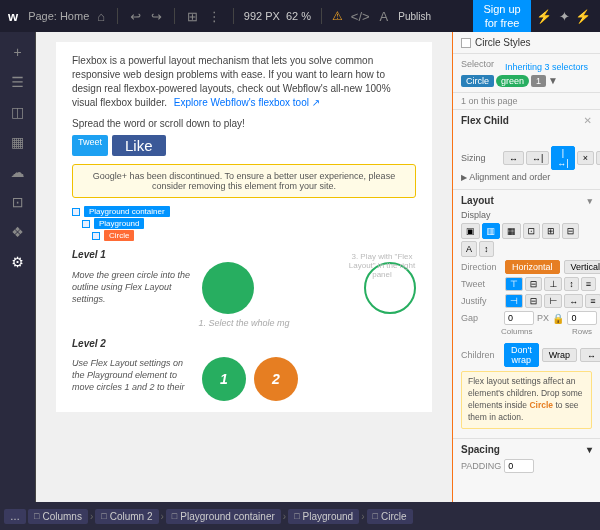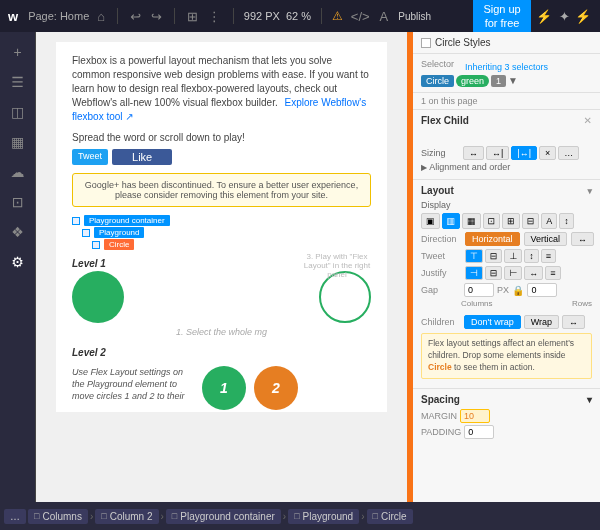--- a/index.html
+++ b/index.html
@@ -26,21 +26,21 @@
     .left-icon.active { color: #fff; }
 
     
     .canvas { flex: 1; background: #f0f0f0; overflow: hidden; position: relative; }
     .canvas-inner { background: #fff; margin: 10px 20px; padding: 12px 16px; font-size: 11px; height: 370px; overflow: hidden; position: relative; }
     .canvas-text-block { font-size: 10px; color: #444; line-height: 1.4; margin-bottom: 8px; }
     .explore-link { color: #0072ff; font-size: 10px; margin-left: 4px; cursor: pointer; }
     .spread-text { font-size: 10px; color: #444; margin-bottom: 6px; }
     .social-btns { display: flex; gap: 4px; margin-bottom: 8px; }
     .tweet-btn { background: #1da1f2; color: #fff; font-size: 9px; border-radius: 2px; padding: 2px 6px; }
-    .like-btn { background: #3b5998; color: #fff; font-size: 11px; border-radius: 2px; padding: 2px 20px; }
+    .like-btn { background: #3b5998; color: #fff; font-size: 15px; border-radius: 2px; padding: 2px 13px; }
     .google-notice { background: #fffbe6; border: 1px solid #f0c000; border-radius: 3px; padding: 6px 10px; font-size: 9px; color: #555; text-align: center; margin-bottom: 8px; }
 
     
     .breadcrumb-items { display: flex; flex-direction: column; gap: 1px; margin-bottom: 8px; }
     .breadcrumb-item { display: flex; align-items: center; gap: 4px; font-size: 9px; }
     .bc-checkbox { width: 8px; height: 8px; border: 1px solid #0094ff; background: #e8f0ff; }
     .bc-label-blue { background: #0094ff; color: #fff; font-size: 8px; padding: 1px 5px; border-radius: 1px; }
     .bc-label-orange { background: #ff6b35; color: #fff; font-size: 8px; padding: 1px 5px; border-radius: 1px; }
 
     
@@ -57,21 +57,21 @@
     .nc-green { background: #27ae60; }
     .nc-orange { background: #e67e22; }
 
     
     .bottom-bar { height: 28px; background: #2a2a3e; display: flex; align-items: center; padding: 0 4px; gap: 2px; overflow: hidden; }
     .bb-item { display: flex; align-items: center; gap: 3px; background: #3a3a5e; border-radius: 2px; padding: 2px 6px; font-size: 10px; color: #ccc; cursor: pointer; white-space: nowrap; }
     .bb-icon { font-size: 9px; color: #aaa; }
     .bb-arrow { color: #666; font-size: 10px; }
 
     
-    .right-panel { width: 193px; background: #f7f7f7; border-left: 6px solid #f97316; overflow-y: auto; font-size: 10px; }
+    .right-panel { width: 148px; background: #f7f7f7; border-left: 1px solid #f97316; overflow-y: auto; font-size: 10px; }
     .rp-section { border-bottom: 1px solid #e0e0e0; padding: 6px 8px; }
     .rp-section-header { display: flex; align-items: center; justify-content: space-between; font-size: 10px; font-weight: 600; color: #333; margin-bottom: 4px; cursor: pointer; }
     .rp-section-arrow { color: #888; font-size: 9px; }
     .rp-row { display: flex; align-items: flex-end; gap: 4px; margin-bottom: 3px; }
     .rp-label { color: #666; font-size: 9px; min-width: 40px; }
     .rp-blue { color: #0094ff; }
 
     
     .circle-styles { display: flex; align-items: center; gap: 4px; padding: 5px 8px; border-bottom: 1px solid #e0e0e0; }
     .cs-checkbox { width: 10px; height: 10px; border: 1px solid #aaa; background: #fff; }
@@ -206,20 +206,21 @@
         </div>
         <div class="breadcrumb-item" style="margin-left:20px;">
           <div class="bc-checkbox"></div>
           <span class="bc-label-orange">Circle</span>
         </div>
       </div>
 
       <div class="level-section">
         <div class="level-title">Level 1</div>
         <div class="level1-content">
+          <div class="level-desc">Move the green circle into the outline using Flex Layout settings.</div>
           <div class="green-circle"></div>
           <div style="flex:1;"></div>
           <div class="outline-circle"></div>
         </div>
         <div style="text-align:center; font-size:9px; color:#aaa; margin-top:4px;">1. Select the whole mg</div>
       </div>
 
       <div class="level-section">
         <div class="level-title">Level 2</div>
         <div class="level1-content">
@@ -350,24 +351,20 @@
         <span>to see them in action.</span>
       </div>
     </div>
 
     <div class="spacing-section">
       <div class="spacing-title">
         <span>Spacing</span>
         <span>▾</span>
       </div>
       <div class="spacing-row">
-        <span class="margin-label">MARGIN</span>
-        <input class="sp-input" type="text" value="10" style="">
-      </div>
-      <div class="spacing-row">
         <span class="margin-label">PADDING</span>
         <input class="sp-input-0" type="text" value="0" style="">
       </div>
     </div>
   </div>
 </div>
 
 <div class="bottom-bar">
   <div class="bb-item">
     <span>…</span>

